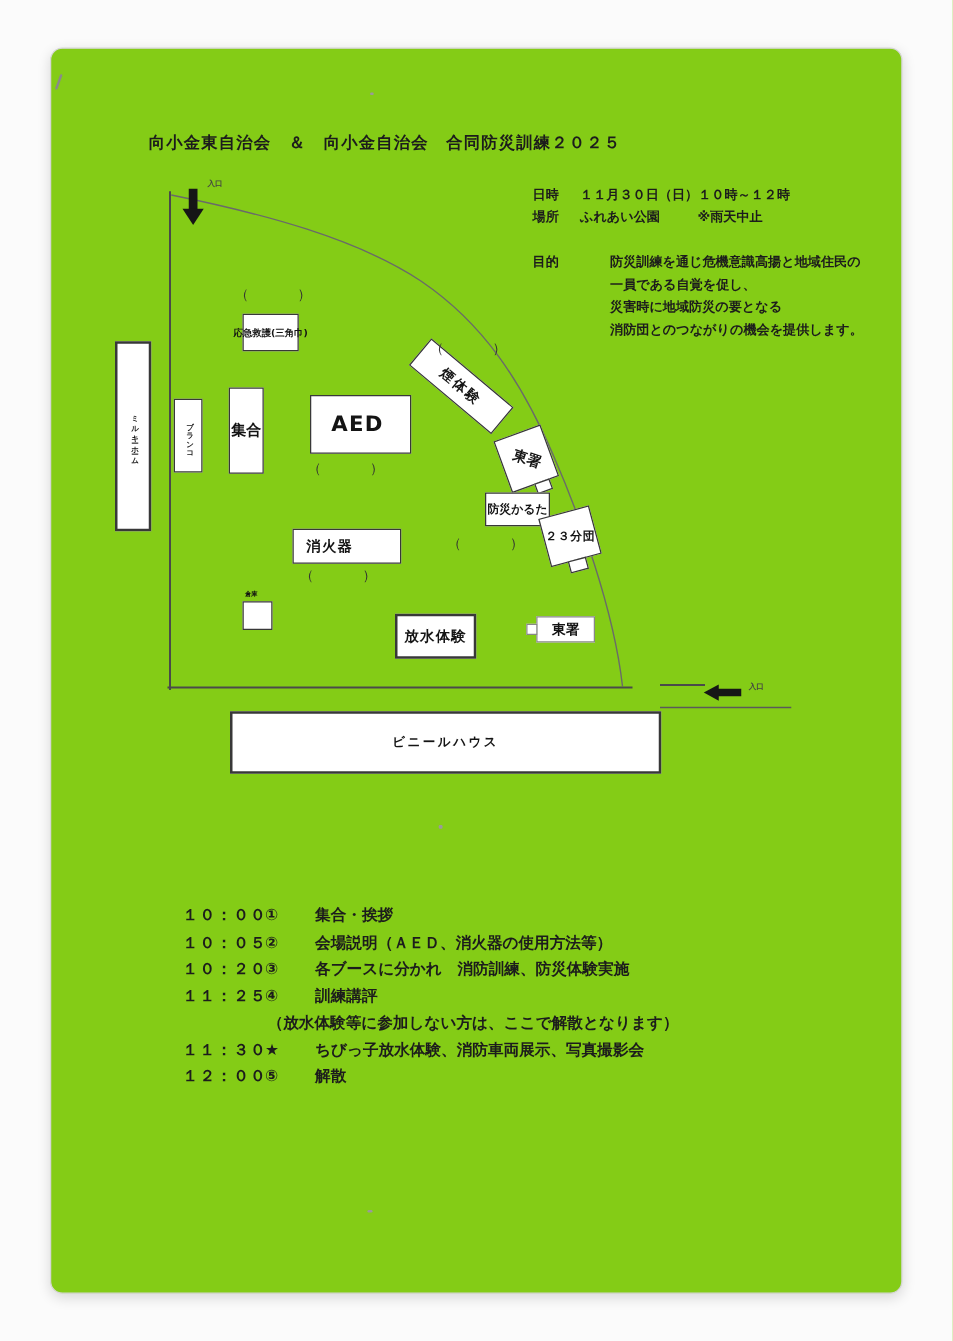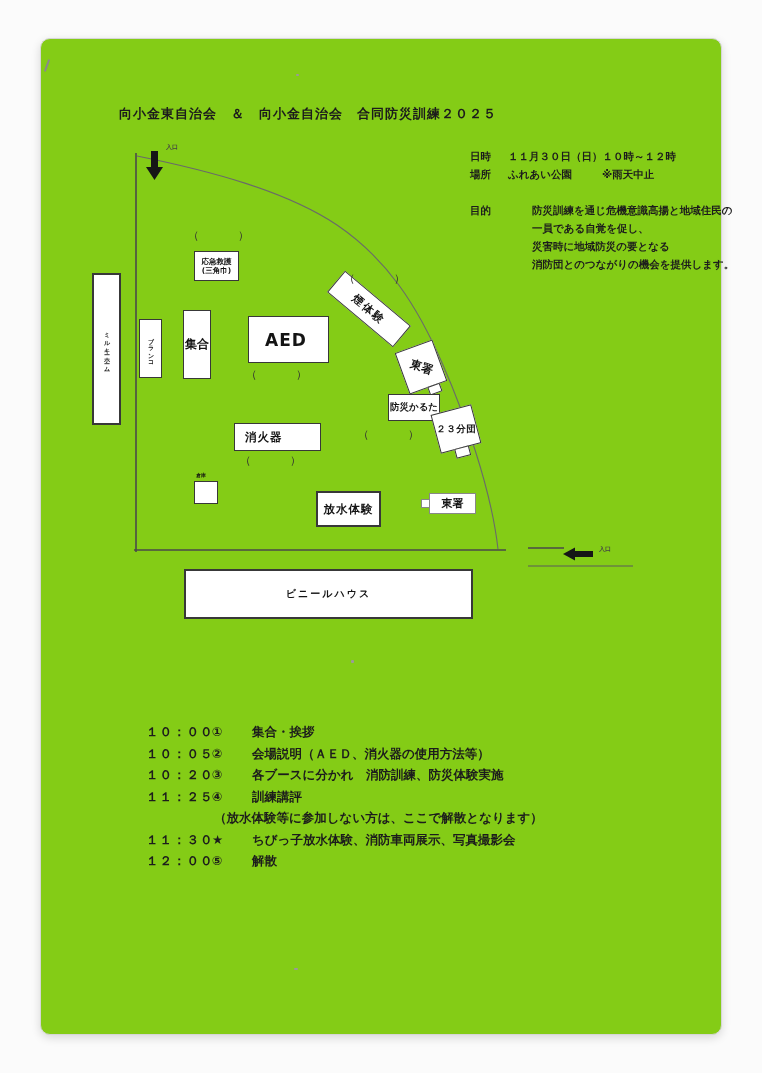--- a/index.html
+++ b/index.html
@@ -11,57 +11,57 @@
     background:#84cc16; border:1px solid #d6d6d6; border-radius:10px;
     box-shadow:0 3px 10px rgba(0,0,0,.14);
   }
   
   .doc-title {
     position:absolute; left:78px; top:66px;
     font-size:13px; font-weight:bold; letter-spacing:1px; white-space:nowrap;
   }
   
   .info { position:absolute; left:385px; top:108px; font-size:10.5px; font-weight:bold; }
-  .info-row { display:flex; line-height:18px; white-space:nowrap;margin-left:44px; }
+  .info-row { display:flex; line-height:18px; white-space:nowrap; }
   .ilabel { width:38px; }
   .rain { margin-left:30px; }
   .purpose { margin-top:18px; }
   .plines div { line-height:18px; white-space:nowrap;padding-left:24px; }
   
   .map-svg { position:absolute; left:0; top:0; width:682px; height:660px; }
   .tinylabel { position:absolute; font-size:6px; color:#444; font-weight:bold; white-space:nowrap; }
   .booth {
     position:absolute; border:1.5px solid #383838; background:#fff;
     display:flex; align-items:center; justify-content:center;
     font-weight:bold; color:#141414; white-space:nowrap;
   }
   .vtext { writing-mode:vertical-rl; text-orientation:upright; letter-spacing:1px; }
   .paren { position:absolute; font-size:11px; color:#333; letter-spacing:14px; white-space:nowrap; }
   .cab { position:absolute; border:1.5px solid #383838; background:#fff; }
   
   .b-milky { left:51px; top:234px; width:29px; height:152px; border-width:2.5px; font-size:6px; }
   .b-swing { left:98px; top:280px; width:23px; height:59px; border-width:1px; font-size:6px; }
   .b-gather { left:142px; top:271px; width:28px; height:69px; font-size:12px; }
-  .b-firstaid { left:153px; top:212px; width:45px; height:30px; font-size:7.5px; flex-direction:column; line-height:9px; }
+  .b-firstaid { left:153px; top:212px; width:45px; height:30px; font-size:7.5px; flex-direction:row; line-height:9px; }
   .b-aed { left:207px; top:277px; width:81px; height:47px; font-size:17px; justify-content:flex-start; padding-left:16px; letter-spacing:1px; }
   .b-smoke { left:285px; top:256px; width:86px; height:28px; font-size:11px; transform:rotate(40deg); letter-spacing:2px; }
   .b-east1 { left:360px; top:306px; width:40px; height:44px; transform:rotate(-20deg); font-size:11.5px; }
   .b-east1 .lbl { transform:rotate(38deg); }
   .b-east1 .cab { width:13px; height:9px; bottom:-9px; right:7px; }
   .b-karuta { left:314px; top:355px; width:52px; height:27px; font-size:9.5px;margin-left:33px; }
   .b-div23 { left:394px; top:370px; width:42px; height:40px; transform:rotate(-15deg); border-width:1px; font-size:9.5px; }
   .b-div23 .lbl { transform:rotate(15deg); letter-spacing:0.5px; }
   .b-div23 .cab { width:15px; height:10px; bottom:-10px; left:13px; }
   .b-ext { left:193px; top:384px; width:87px; height:28px; font-size:11.5px; justify-content:flex-start; padding-left:10px; letter-spacing:1px; }
   .b-store { left:153px; top:442px; width:24px; height:23px; }
   .store-lbl { position:absolute; left:155px; top:433px; font-size:5px; font-weight:bold; letter-spacing:0; color:#111; }
   .b-water { left:275px; top:452px; width:65px; height:36px; font-size:11.5px; border-width:2px; letter-spacing:1px; }
   .b-east2 { left:388px; top:454px; width:47px; height:21px; border-width:1px; border-color:#888; font-size:11px; }
   .b-east2 .cab { width:9px; height:9px; left:-9px; top:5px; border-color:#888; }
-  .b-green { left:143px; top:530px; width:289px; height:50px; border-width:2px; font-size:10px; letter-spacing:2px; }
+  .b-green { left:143px; top:530px; width:345px; height:50px; border-width:2px; font-size:10px; letter-spacing:2px; }
   
   .p-firstaid { left:147px; top:189px; }
   .p-aed { left:205px; top:328px; }
   .p-smoke { left:303px; top:232px; }
   .p-karuta { left:317px; top:388px; }
   .p-ext { left:199px; top:414px; }
   
   .schedule { position:absolute; left:105px; top:682px; font-size:12.5px; font-weight:bold; }
   .srow { display:flex; line-height:21.5px; white-space:nowrap; }
   .srow .t { width:66px; letter-spacing:1px; }

